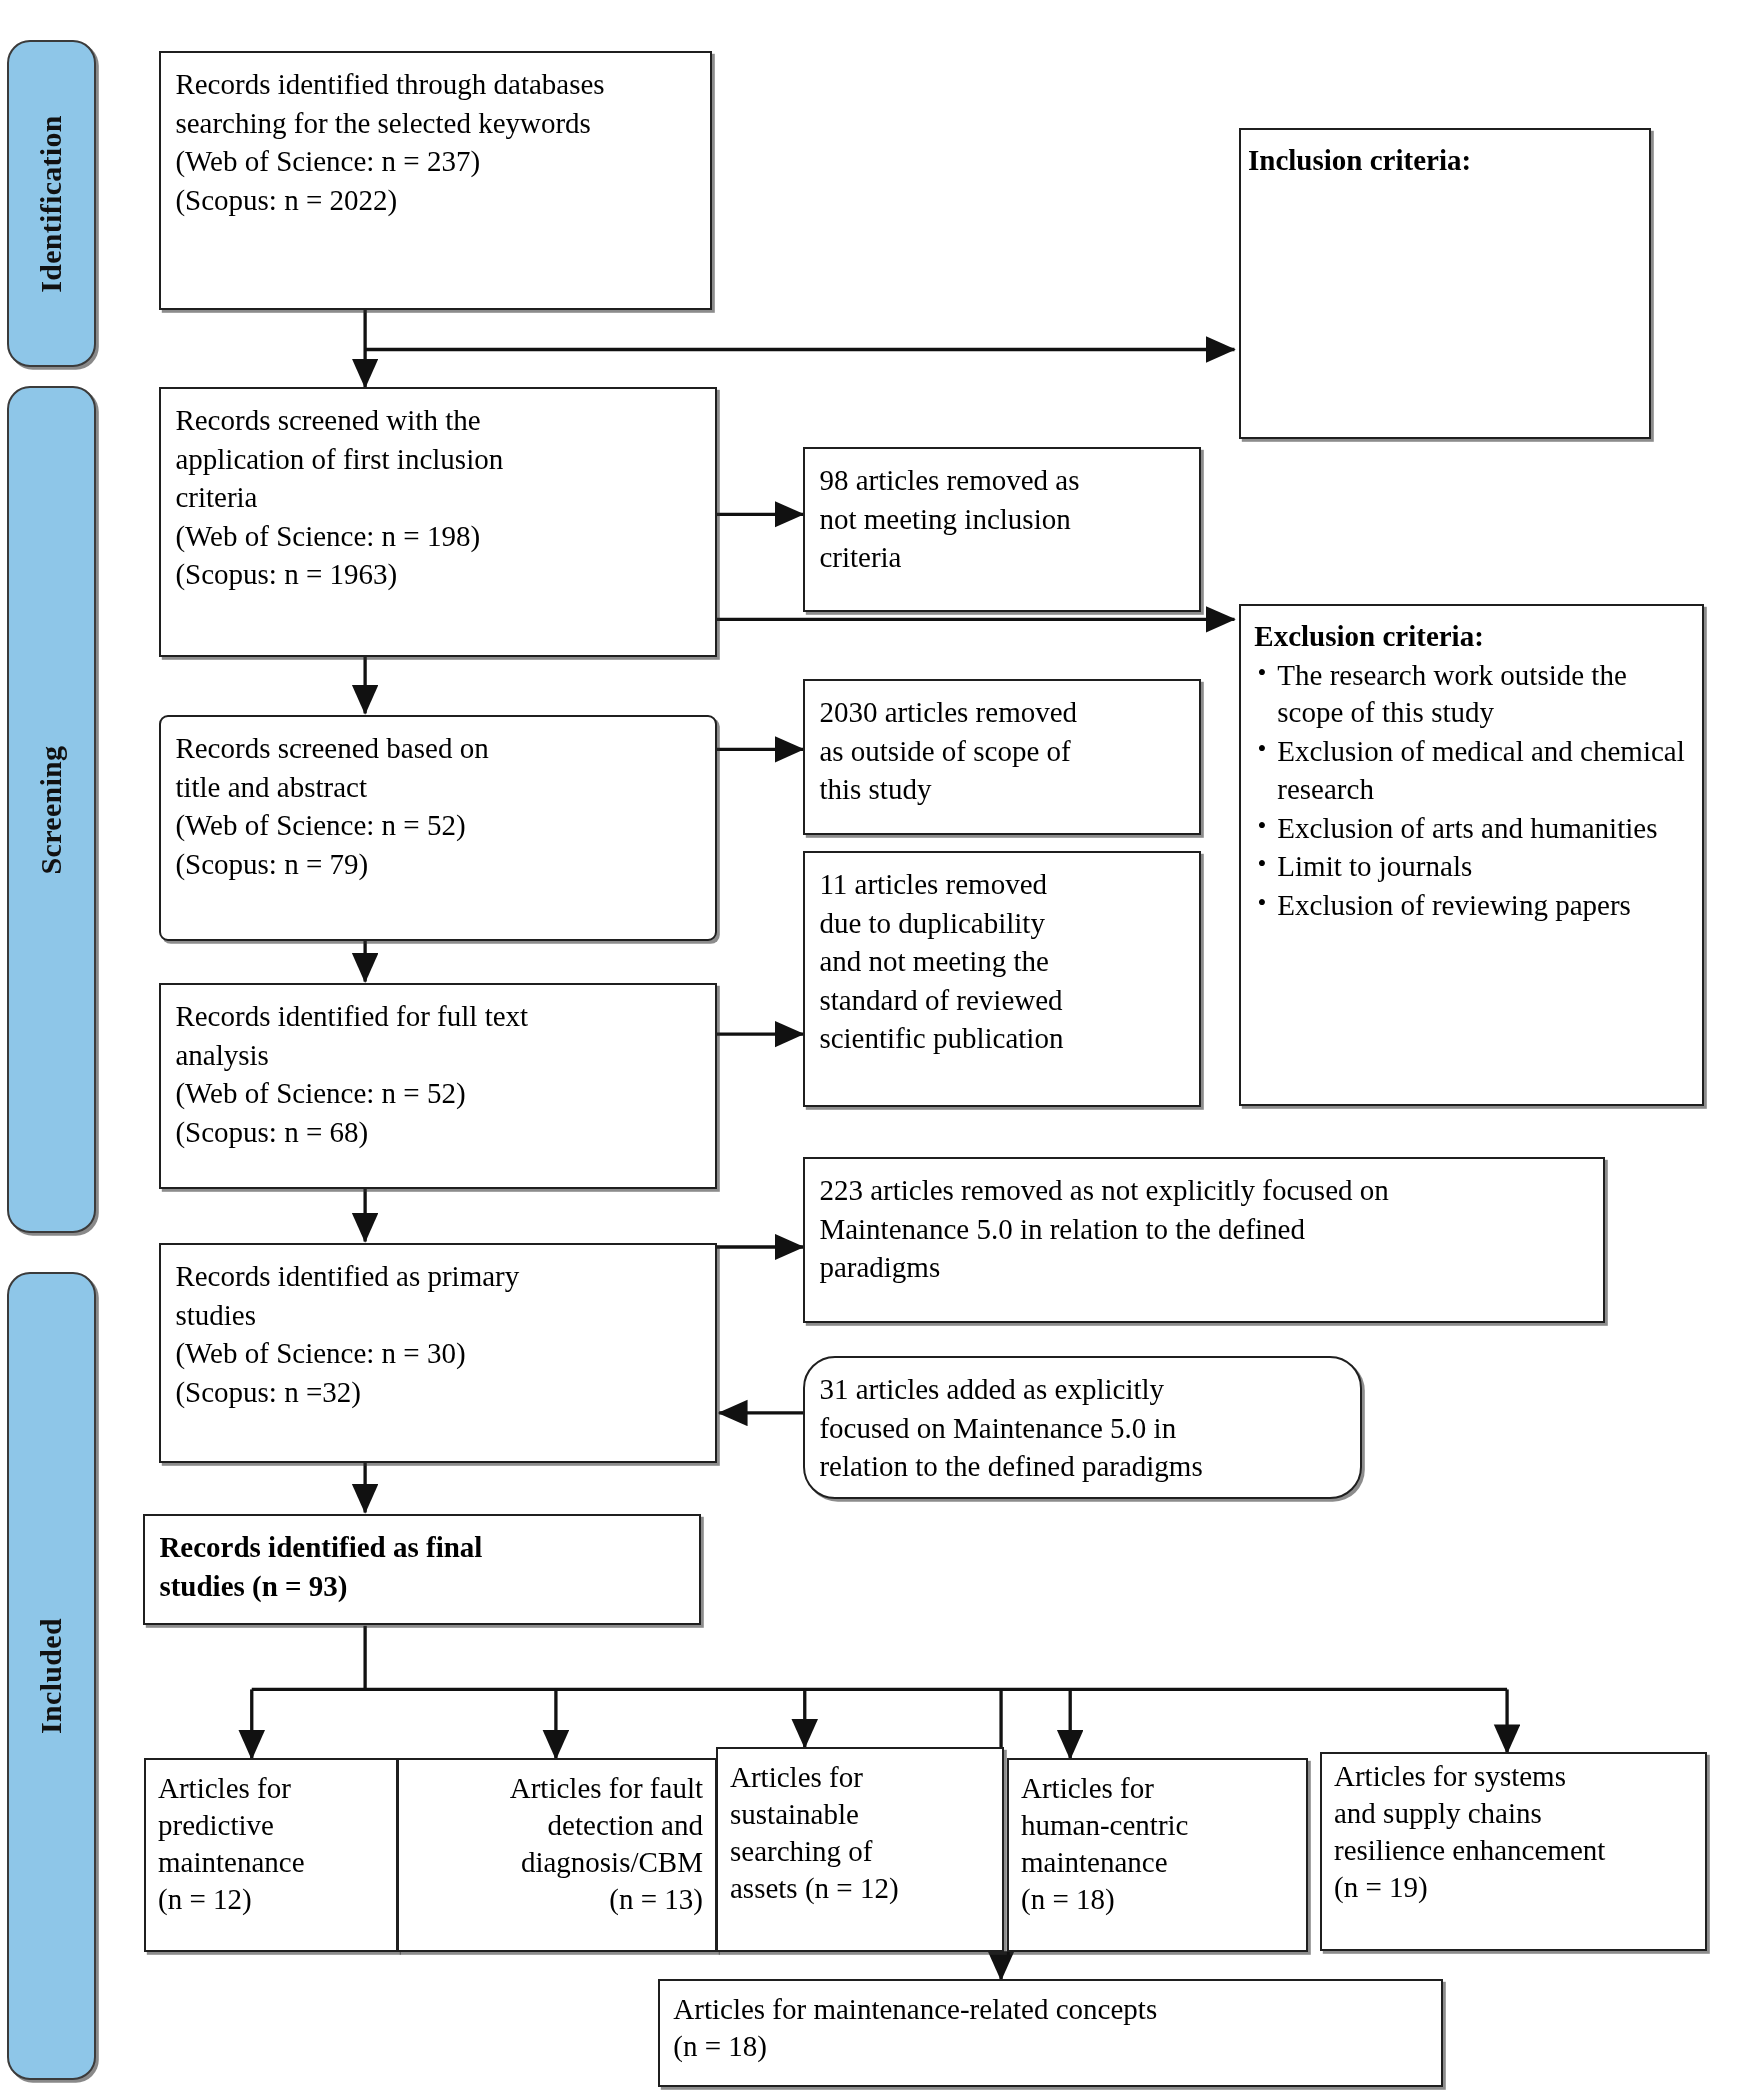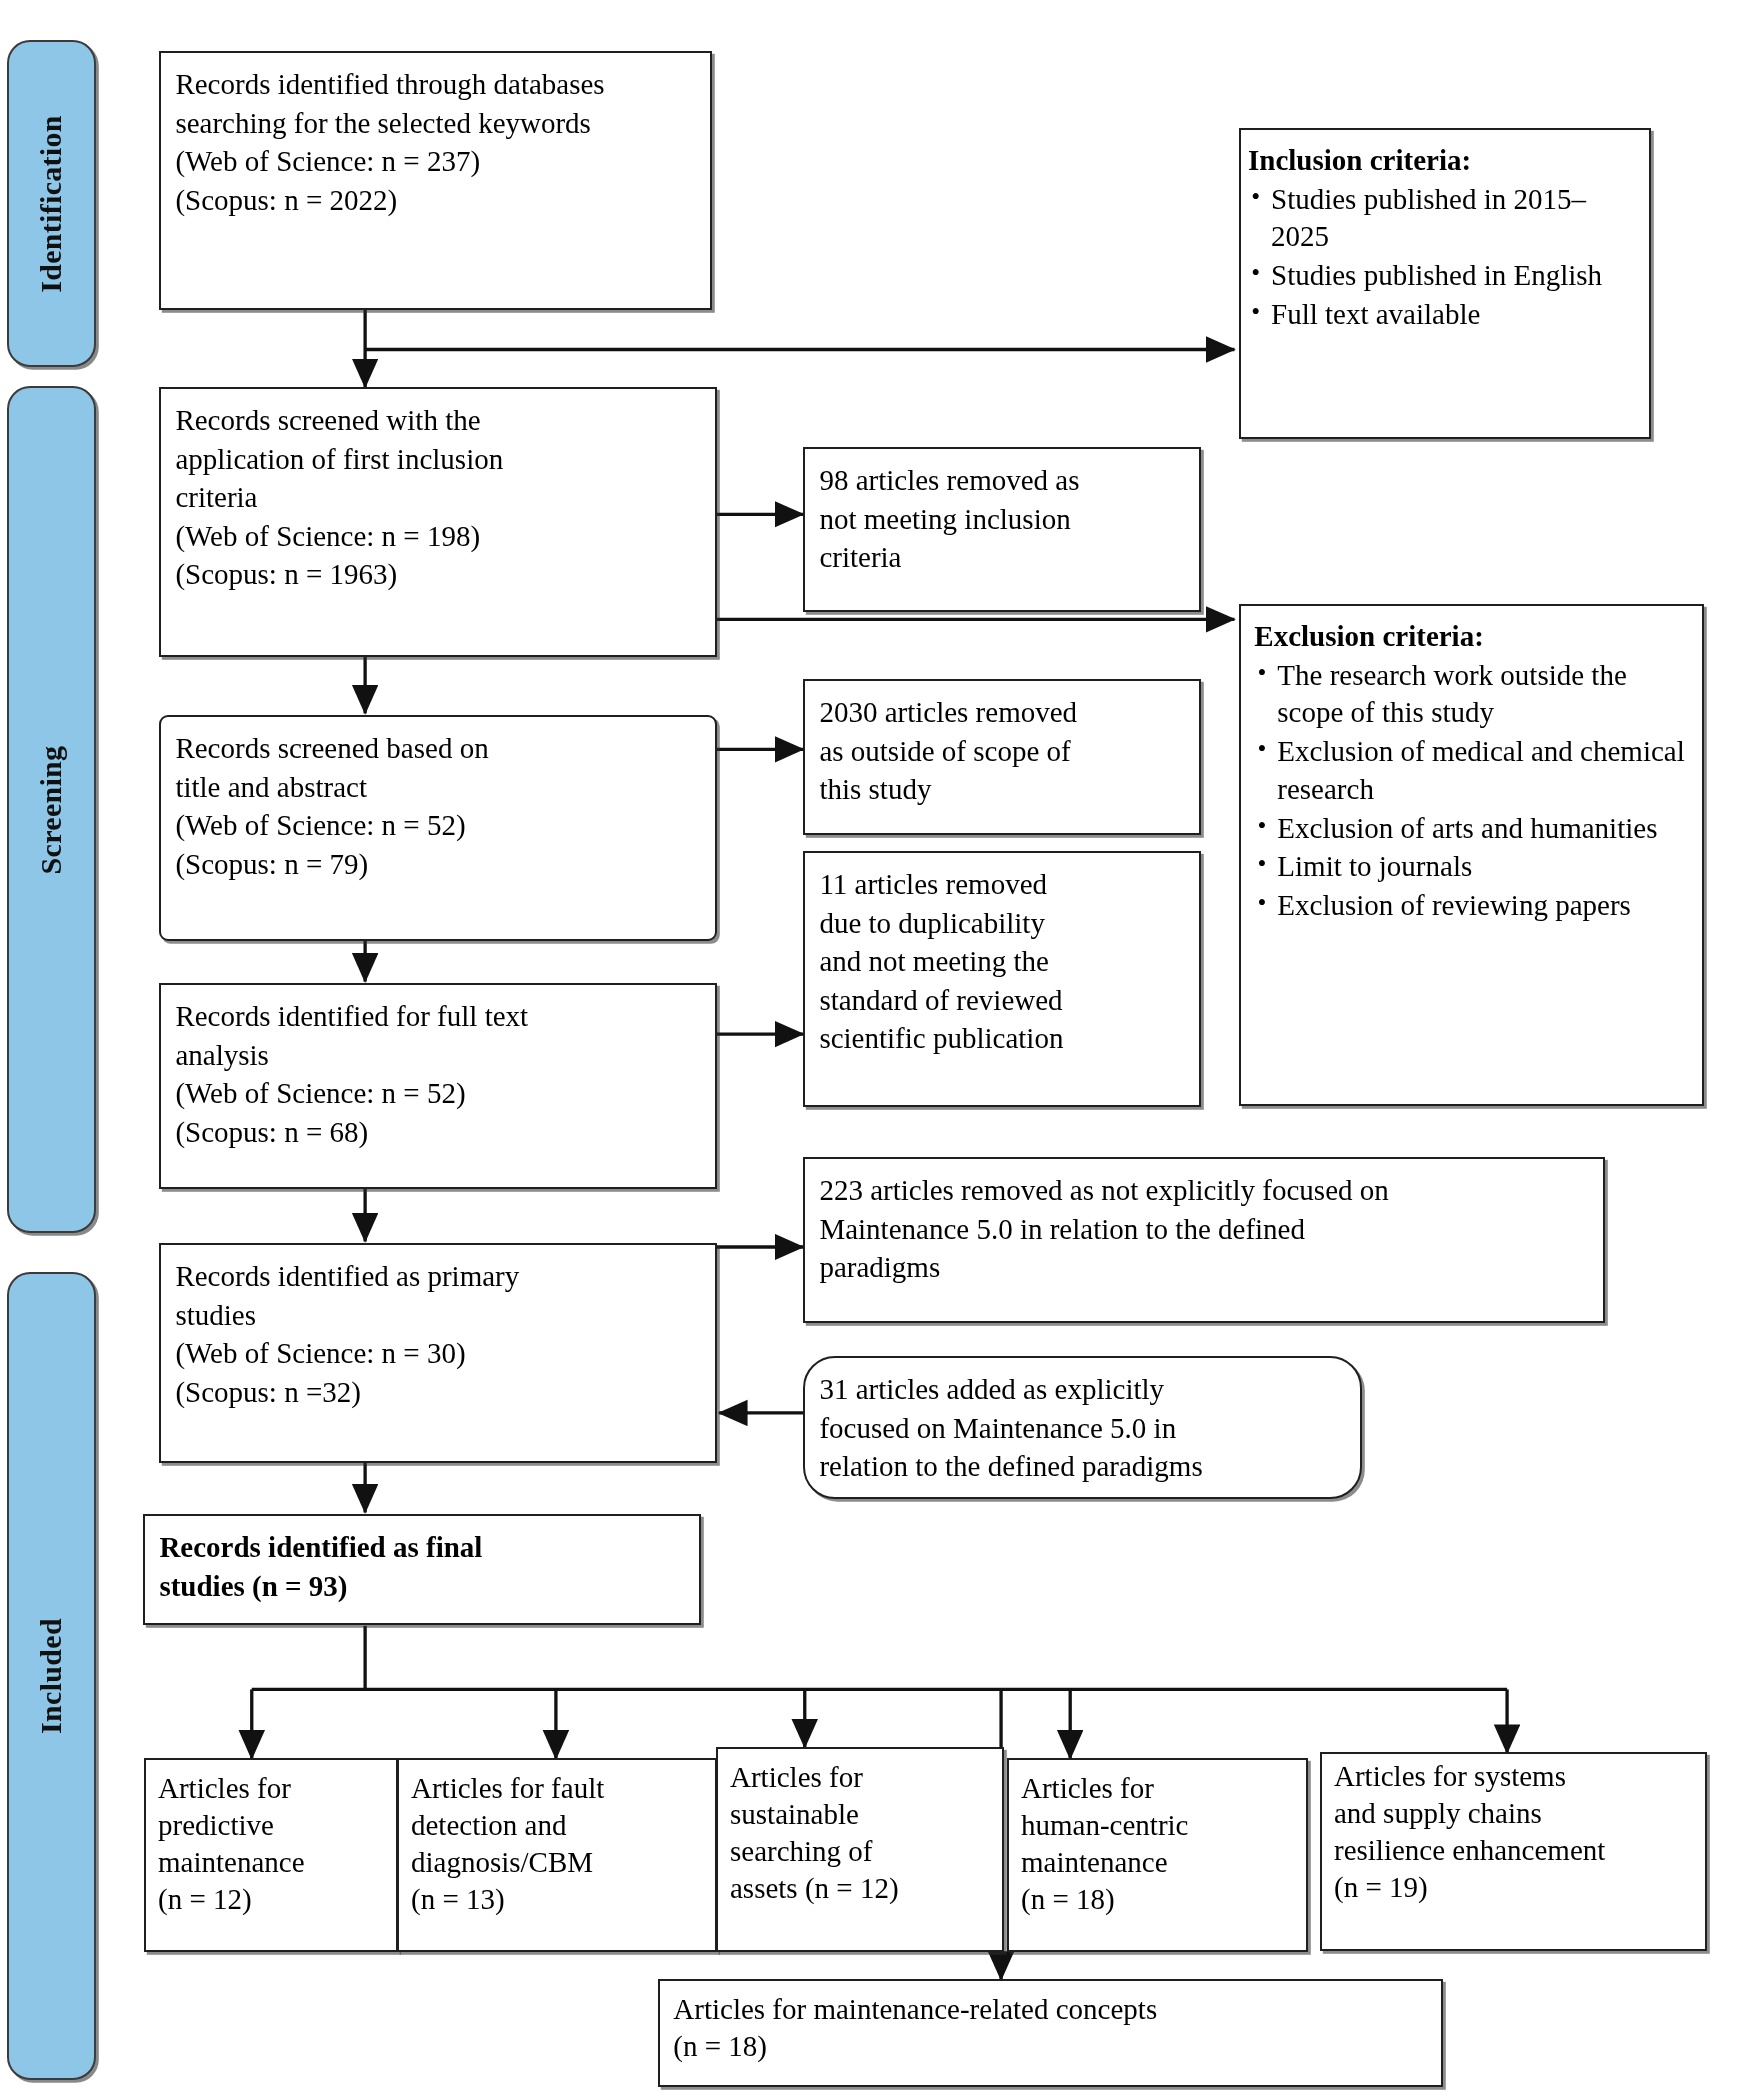--- a/index.html
+++ b/index.html
@@ -141,25 +141,20 @@
 
   <div class="node" style="left:159px;top:51px;width:553px;height:259px;">
     <span class="ln">Records identified through databases</span>
     <span class="ln">searching for the selected keywords</span>
     <span class="ln">(Web of Science: n = 237)</span>
     <span class="ln">(Scopus: n = 2022)</span>
   </div>
 
   <div class="node" style="left:1239px;top:128px;width:412px;height:311px;padding:11px 7px;">
     <span class="crit-title">Inclusion criteria:</span>
-    <ul class="crit">
-      <li>Studies published in 2015–2025</li>
-      <li>Studies published in English</li>
-      <li>Full text available</li>
-    </ul>
   </div>
 
   <div class="node" style="left:159px;top:387px;width:558px;height:270px;">
     <span class="ln">Records screened with the</span>
     <span class="ln">application of first inclusion</span>
     <span class="ln">criteria</span>
     <span class="ln">(Web of Science: n = 198)</span>
     <span class="ln">(Scopus: n = 1963)</span>
   </div>
 
@@ -232,21 +227,21 @@
     <span class="ln">studies   (n = 93)</span>
   </div>
 
   <div class="node tight" style="left:144px;top:1758px;width:254px;height:194px;padding:10px 12px;">
     <span class="ln">Articles for</span>
     <span class="ln">predictive</span>
     <span class="ln">maintenance</span>
     <span class="ln">(n = 12)</span>
   </div>
 
-  <div class="node tight" style="left:397px;top:1758px;width:320px;height:194px;padding:10px 12px;">
+  <div class="node tight" style="left:397px;top:1758px;width:320px;height:194px;padding:10px 12px;text-align:right;">
     <span class="ln">Articles for fault</span>
     <span class="ln">detection and</span>
     <span class="ln">diagnosis/CBM</span>
     <span class="ln">(n = 13)</span>
   </div>
 
   <div class="node tight" style="left:716px;top:1747px;width:288px;height:205px;padding:10px 12px;">
     <span class="ln">Articles for</span>
     <span class="ln">sustainable</span>
     <span class="ln">searching of</span>

